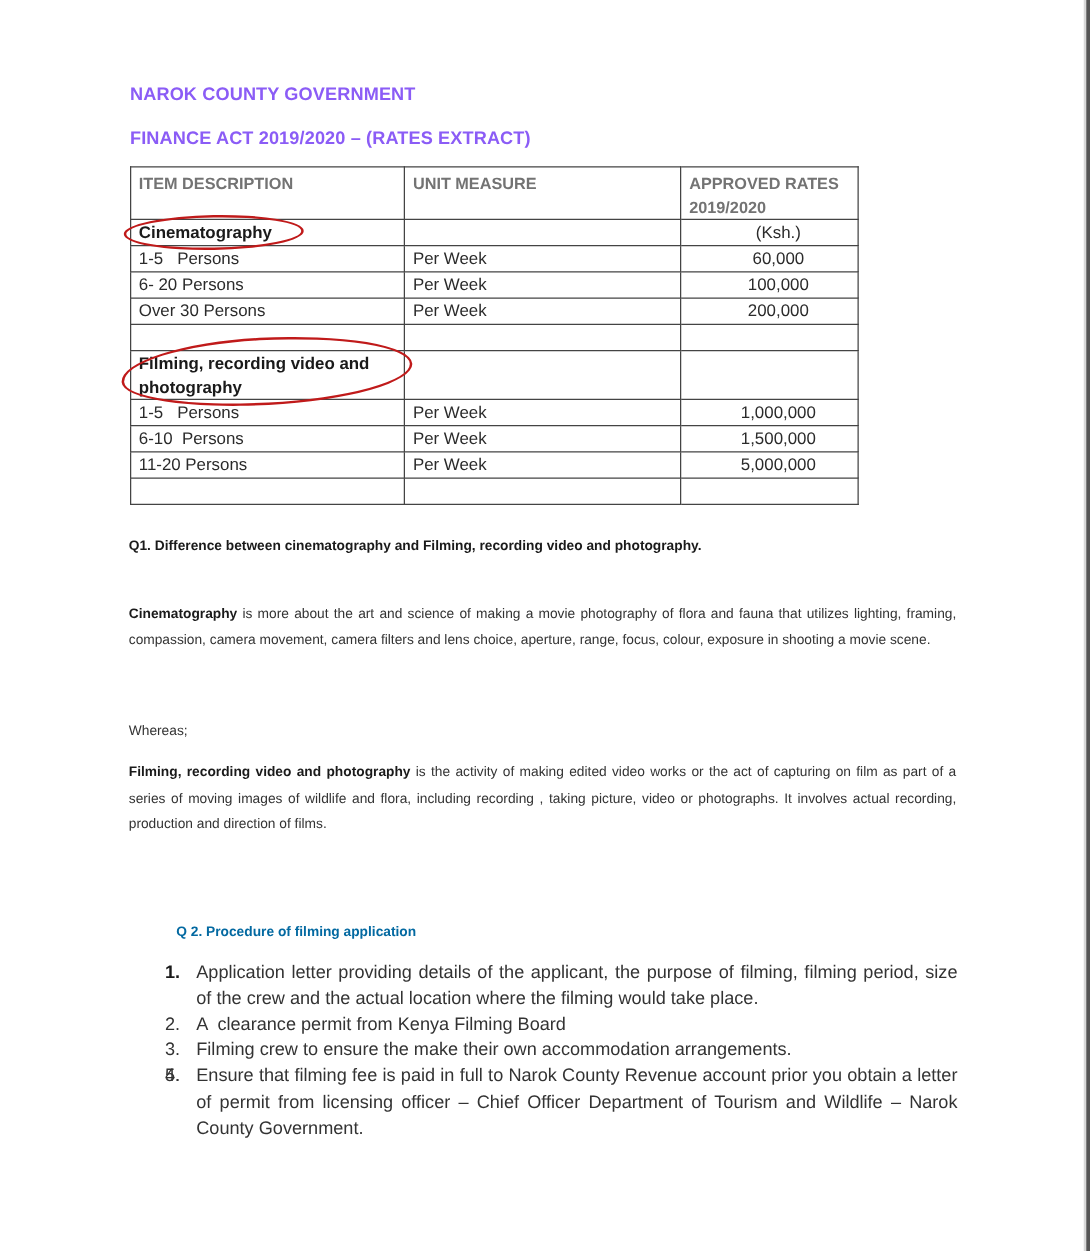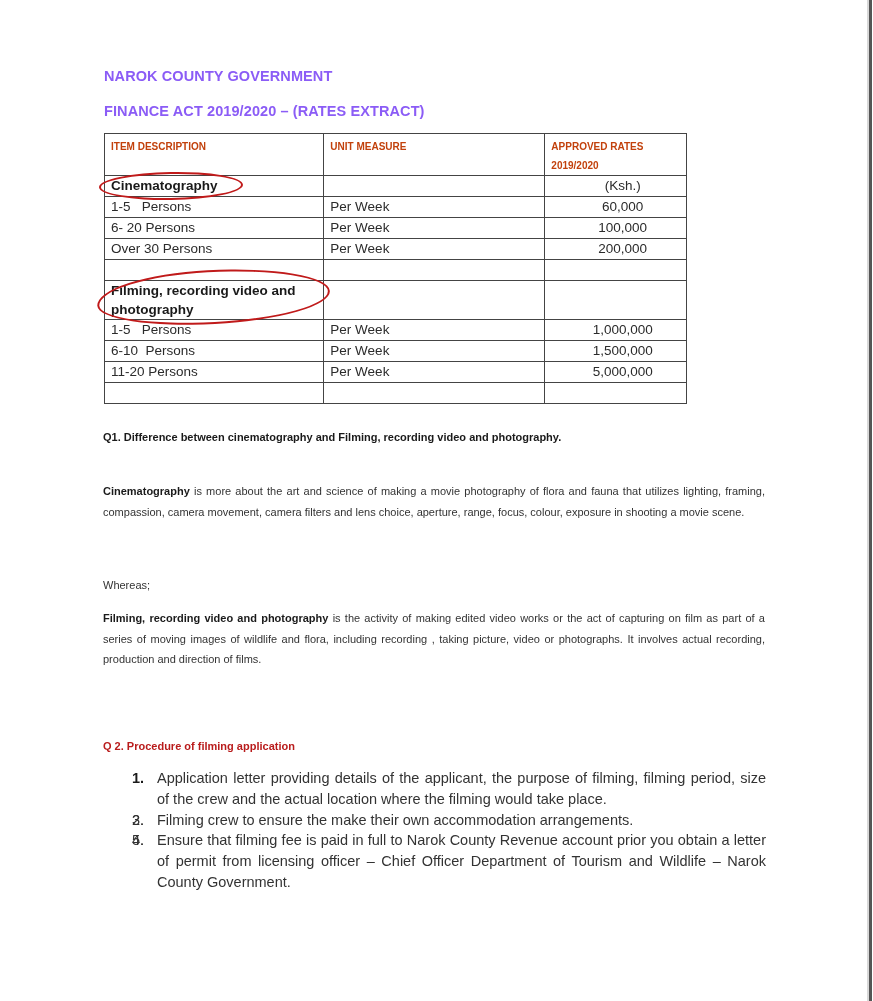--- a/index.html
+++ b/index.html
@@ -14,41 +14,41 @@
   #t1 { top: 68px; }
   #t2 { top: 103px; }
 
   table.rates {
     position: absolute; left: 104px; top: 133px; width: 583px;
     border-collapse: collapse; font-size: 13.5px; color: #2b2b2b;
   }
   table.rates td, table.rates th {
     border: 1.2px solid #444; padding: 0 6px; height: 20px; line-height: 19px; vertical-align: top; text-align: left;
   }
-  table.rates th { font-weight: bold; color: #c2410c; font-size: 10px; padding-top: 3px; }
+  table.rates th { font-weight: bold; color: #737373; font-size: 13px; padding-top: 3px; }
   .c1 { width: 207px; }
   .c2 { width: 209px; }
   .c3 { width: 129px; }
   .num { text-align: center !important; padding-left: 20px !important; }
   .cat { font-weight: bold; color: #1a1a1a; }
   .blank td { height: 20px; }
   .hdr th { height: 37px; }
   .tall td { height: 40px; }
 
   .ellipse { position: absolute; border: 2px solid #c01a1a; border-radius: 50%; pointer-events: none; }
   #ell1 { left: 99px; top: 172px; width: 140px; height: 24px; transform: rotate(-1deg); }
   #ell2 { left: 97px; top: 270px; width: 229px; height: 50px; transform: rotate(-3deg); border-radius: 48% 52% 50% 50% / 55% 50% 50% 45%; }
 
   .prose { position: absolute; left: 103px; width: 662px; font-size: 11px; line-height: 20.5px; color: #333; text-align: justify; }
   .prose b { color: #1a1a1a; }
   #q1 { top: 427px; font-weight: bold; color: #1a1a1a; }
   #p1 { top: 481px; }
   #p2 { top: 575px; }
   #p3 { top: 608px; }
-  #q2 { top: 736px; font-weight: bold; color: #b91c1c; }
+  #q2 { top: 736px; font-weight: bold; color: #0369a1; margin-left: 38px; }
 
   ol.steps { position: absolute; left: 104px; top: 768px; width: 662px; margin: 0; padding: 0; list-style: none; font-size: 14.5px; line-height: 20.8px; color: #333; }
   ol.steps li { position: relative; padding-left: 53px; text-align: justify; }
   ol.steps li .n { position: absolute; left: 28px; top: 0; }
   ol.steps li:first-child .n { font-weight: bold; color: #1a1a1a; }
 </style>
 </head>
 <body>
 
 <div class="page-edge-shadow"></div>
@@ -121,17 +121,17 @@
 <div class="ellipse" id="ell2"></div>
 
 <div class="prose" id="q1">Q1. Difference between cinematography and Filming, recording video and photography.</div>
 <div class="prose" id="p1"><b>Cinematography</b><span> is more about the art and science of making a movie photography of flora and fauna that utilizes lighting, framing, compassion, camera movement, camera filters and lens choice, aperture, range, focus, colour, exposure in shooting a movie scene.</span></div>
 <div class="prose" id="p2">Whereas;</div>
 <div class="prose" id="p3"><b>Filming, recording video and photography</b><span> is the activity of making edited video works or the act of capturing on film as part of a series of moving images of wildlife and flora, including recording , taking picture, video or photographs. It involves actual recording, production and direction of films.</span></div>
 
 <div class="prose" id="q2">Q 2. Procedure of filming application</div>
 <ol class="steps">
   <li><span class="n">1.</span><span>Application letter providing details of the applicant, the purpose of filming, filming period, size of the crew and the actual location where the filming would take place.</span></li>
-  <li><span class="n">2.</span></li>
+  <li><span class="n">2.</span><span style="white-space:pre-wrap">A  clearance permit from Kenya Filming Board</span></li>
   <li><span class="n">3.</span><span>Filming crew to ensure the make their own accommodation arrangements.</span></li>
   <li><span class="n">4.</span></li>
   <li><span class="n">5.</span><span>Ensure that filming fee is paid in full to Narok County Revenue account prior you obtain a letter of permit from licensing officer – Chief Officer Department of Tourism and Wildlife – Narok County Government.</span></li>
 </ol>
 
 </body></html>

